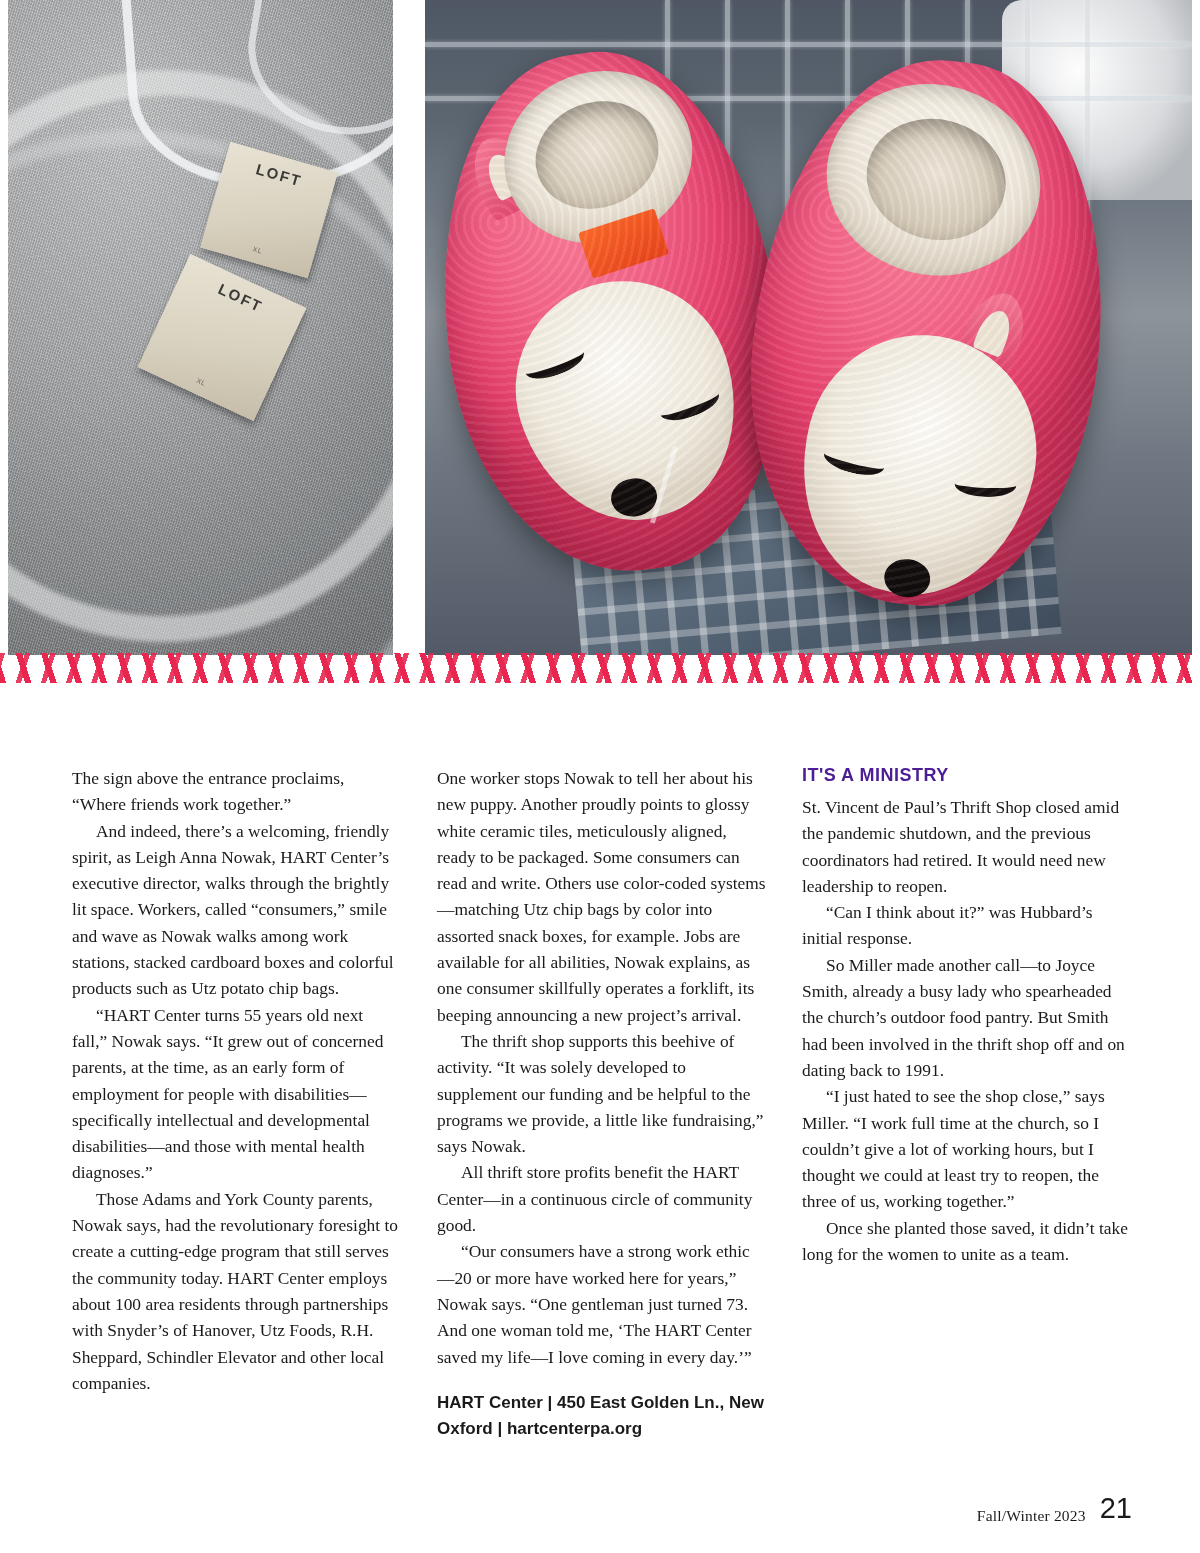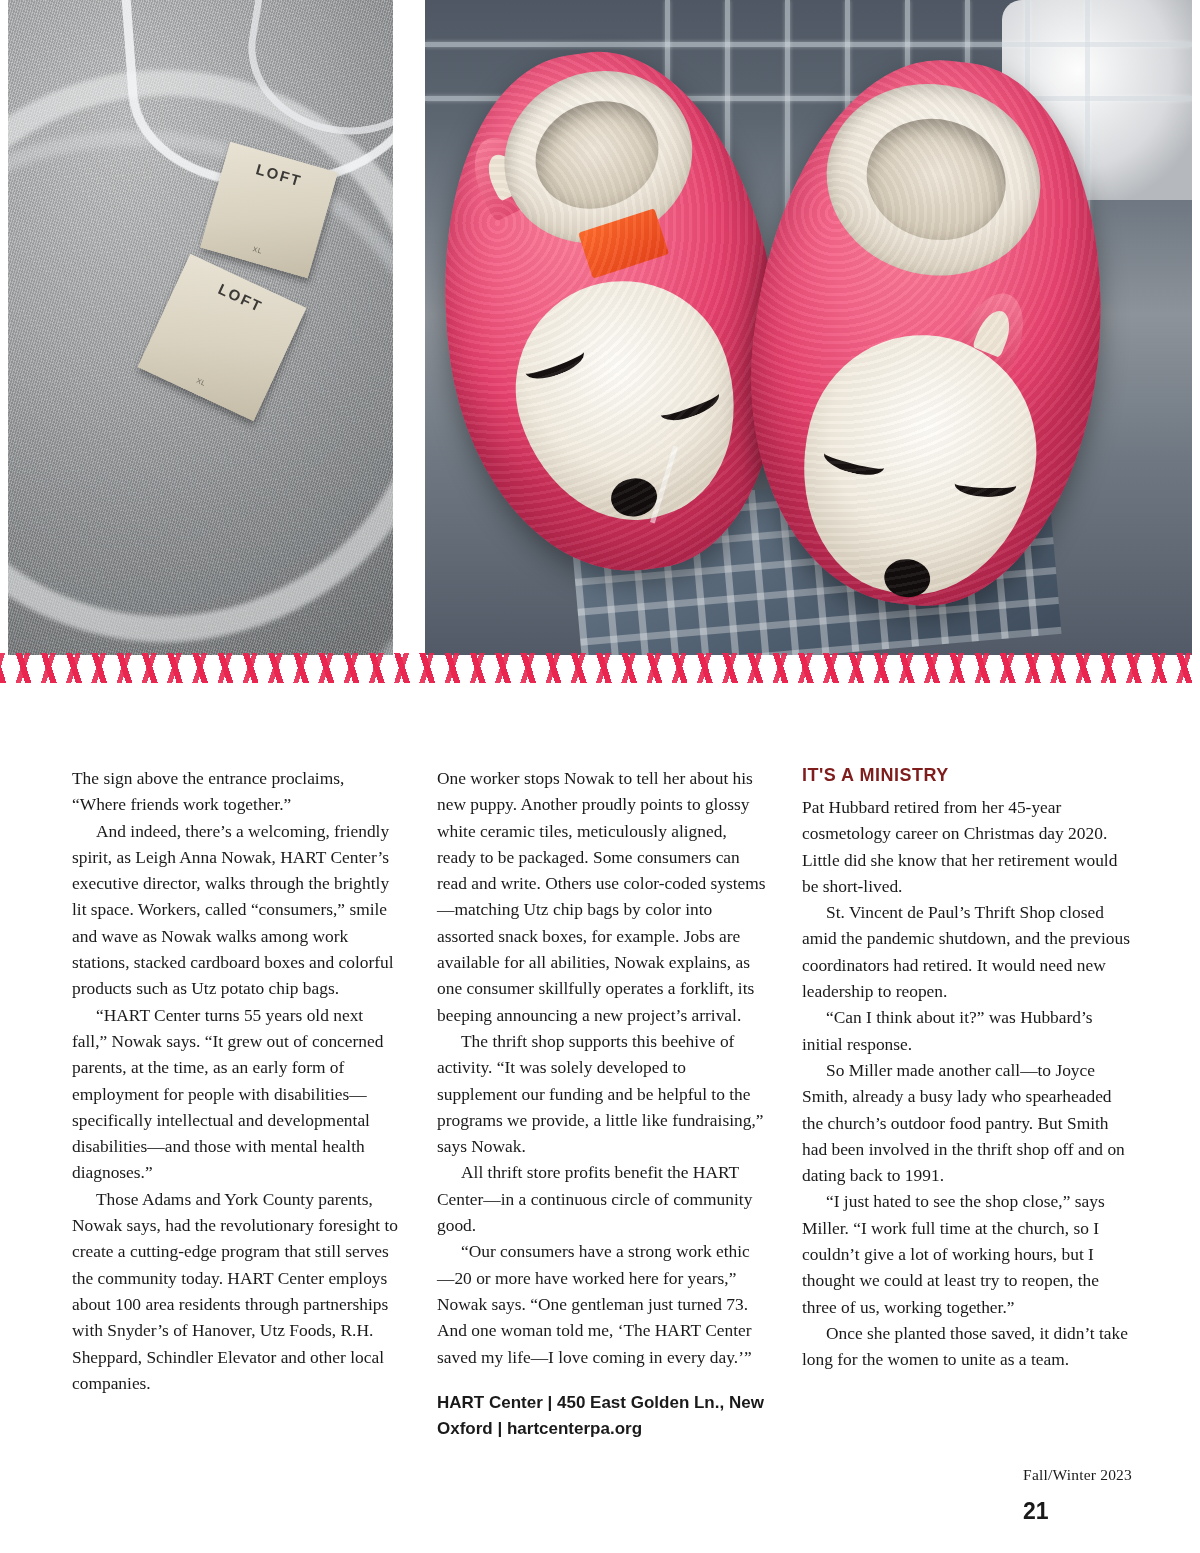--- a/index.html
+++ b/index.html
@@ -264,50 +264,49 @@
     line-height: 26.3px;
     text-align: left;
     hyphens: none;
   }
   .col p + p { text-indent: 24px; }
   .kicker {
     font-family: "Liberation Sans", sans-serif;
     font-weight: bold;
     font-size: 18px;
     letter-spacing: 0.5px;
-    color: #7f1d1d;
+    color: #4c1d95;
     margin: 0 0 8px 0;
     text-transform: uppercase;
   }
   .contact {
     font-family: "Liberation Sans", sans-serif;
     font-size: 17px;
     line-height: 26px;
     font-weight: bold;
     margin-top: 20px;
   }
 
   
   .footer {
     position: absolute;
     bottom: 28px;
     right: 68px;
     display: flex;
-    align-items: flex-start;
+    align-items: flex-end;
     gap: 14px;
-    flex-direction: column;
   }
   .footer .issue {
     font-size: 15.5px;
     letter-spacing: 0.2px;
   }
   .footer .pageno {
     font-family: "Liberation Sans", sans-serif;
-    font-weight: bold;
-    font-size: 23px;
+    font-weight: normal;
+    font-size: 29px;
   }
 </style>
 </head>
 <body>
 
 <div class="photo-band">
 
   <div class="photo photo-left">
     <div class="knit"></div>
     <div class="knit-arc"></div>
@@ -384,21 +383,20 @@
   <div class="col">
     <p>One worker stops Nowak to tell her about his new puppy. Another proudly points to glossy white ceramic tiles, meticulously aligned, ready to be packaged. Some consumers can read and write. Others use color-coded systems—matching Utz chip bags by color into assorted snack boxes, for example. Jobs are available for all abilities, Nowak explains, as one consumer skillfully operates a forklift, its beeping announcing a new project’s arrival.</p>
     <p>The thrift shop supports this beehive of activity. “It was solely developed to supplement our funding and be helpful to the programs we provide, a little like fundraising,” says Nowak.</p>
     <p>All thrift store profits benefit the HART Center—in a continuous circle of community good.</p>
     <p>“Our consumers have a strong work ethic—20 or more have worked here for years,” Nowak says. “One gentleman just turned 73. And one woman told me, ‘The HART Center saved my life—I love coming in every day.’”</p>
     <div class="contact">HART Center | 450 East Golden Ln., New Oxford | hartcenterpa.org</div>
   </div>
 
   <div class="col">
     <h2 class="kicker">IT'S A MINISTRY</h2>
-    <p>Pat Hubbard retired from her 45-year cosmetology career on Christmas day 2020. Little did she know that her retirement would be short-lived.</p>
     <p>St. Vincent de Paul’s Thrift Shop closed amid the pandemic shutdown, and the previous coordinators had retired. It would need new leadership to reopen.</p>
     <p>“Can I think about it?” was Hubbard’s initial response.</p>
     <p>So Miller made another call—to Joyce Smith, already a busy lady who spearheaded the church’s outdoor food pantry. But Smith had been involved in the thrift shop off and on dating back to 1991.</p>
     <p>“I just hated to see the shop close,” says Miller. “I work full time at the church, so I couldn’t give a lot of working hours, but I thought we could at least try to reopen, the three of us, working together.”</p>
     <p>Once she planted those saved, it didn’t take long for the women to unite as a team.</p>
   </div>
 </div>
 
 <div class="footer">
   <span class="issue">Fall/Winter 2023</span>

